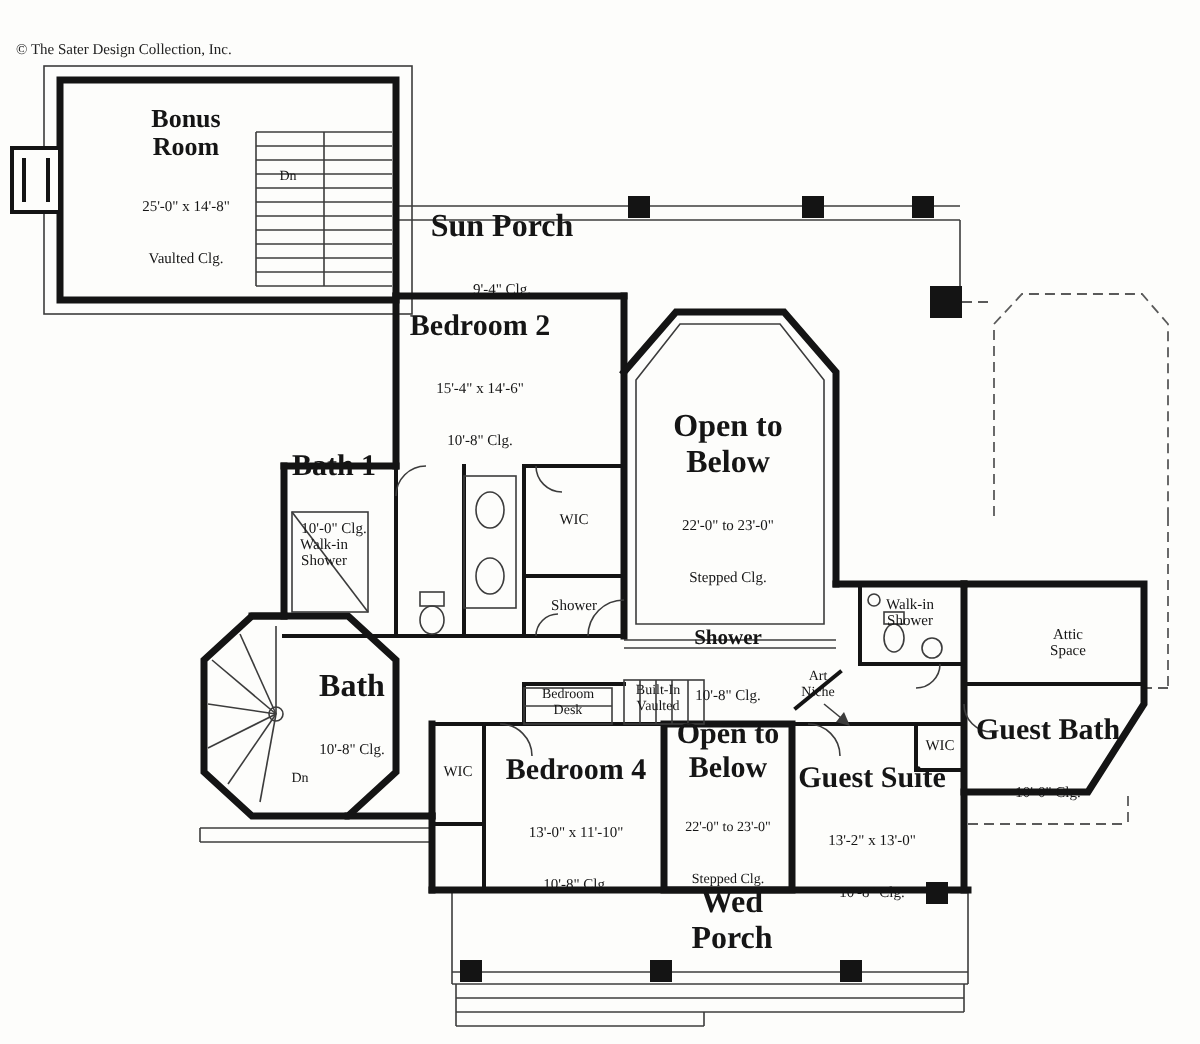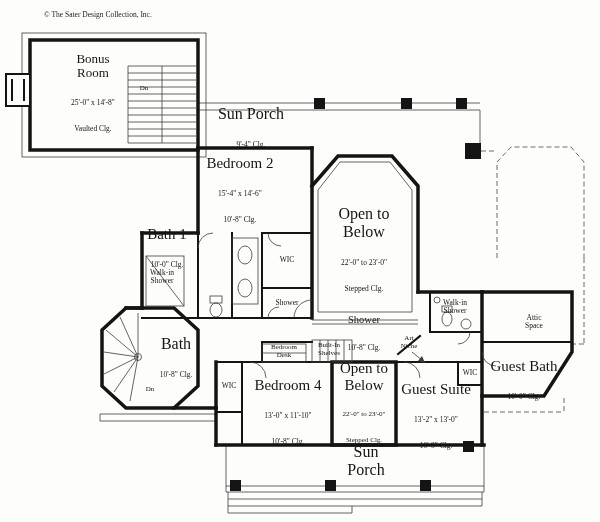--- a/index.html
+++ b/index.html
@@ -2,24 +2,24 @@
 <html><head>
 <meta charset="utf-8">
 <style>
   html,body{margin:0;padding:0;background:#ffffff;}
   .plan{position:relative;width:600px;height:522px;background:#fdfdfb;
         font-family:"Liberation Serif",serif;color:#1c1c1c;overflow:hidden;}
   .plan svg{position:absolute;left:0;top:0;}
   .labels{position:absolute;left:0;top:0;width:600px;height:522px;}
   .lbl{position:absolute;transform:translate(-50%,-50%);text-align:center;
        line-height:1.12;white-space:pre-line;color:#151515;}
-  .name{font-weight:normal;}
+  .name{font-weight:bold;}
   .s13{font-size:13px}.s12{font-size:16px}.s11{font-size:15px}.s10{font-size:10.5px}
   .dims{font-size:7.5px}.t7{font-size:7px}
-  .copyright{position:absolute;left:8px;top:10px;font-size:7.5px;color:#222;margin-left:36px;}
+  .copyright{position:absolute;left:8px;top:20px;font-size:7.5px;color:#222;}
   
   .wx{stroke:#141414;stroke-width:3.5;stroke-linecap:square;}
   .wi{stroke:#141414;stroke-width:2;stroke-linecap:square;}
   .tn{stroke:#3c3c3c;stroke-width:0.8;}
   .dsh{stroke:#5a5a5a;stroke-width:0.9;stroke-dasharray:5 3;}
 </style>
 </head>
 <body>
 
 <div class="plan">
@@ -227,21 +227,21 @@
   <div class="lbl dims" style="left:287px;top:260px">WIC</div>
 
   <div class="lbl dims" style="left:287px;top:303px">Shower</div>
 
   <div class="lbl" style="left:364px;top:333px">
     <div class="name s10">Shower</div>
     <div class="dims">10'-8" Clg.</div>
   </div>
 
   <div class="lbl t7" style="left:329px;top:350px">Built-In
-Shelves</div>
+Vaulted</div>
 
   <div class="lbl t7" style="left:284px;top:352px">Bedroom
 Desk</div>
 
   <div class="lbl t7" style="left:409px;top:343px">Art
 Niche</div>
 
   <div class="lbl dims" style="left:455px;top:307px">Walk-in
 Shower</div>
 
@@ -276,17 +276,17 @@
     <div class="dims">10'-8" Clg.</div>
   </div>
 
   <div class="lbl dims" style="left:470px;top:373px">WIC</div>
 
   <div class="lbl" style="left:524px;top:379px">
     <div class="name s11">Guest Bath</div>
     <div class="dims">10'-0" Clg.</div>
   </div>
 
-  <div class="lbl name s12" style="left:366px;top:461px">Sun
+  <div class="lbl name s12" style="left:366px;top:461px">Wed
 Porch</div>
 
 </div>
 </div>
 
 </body></html>

